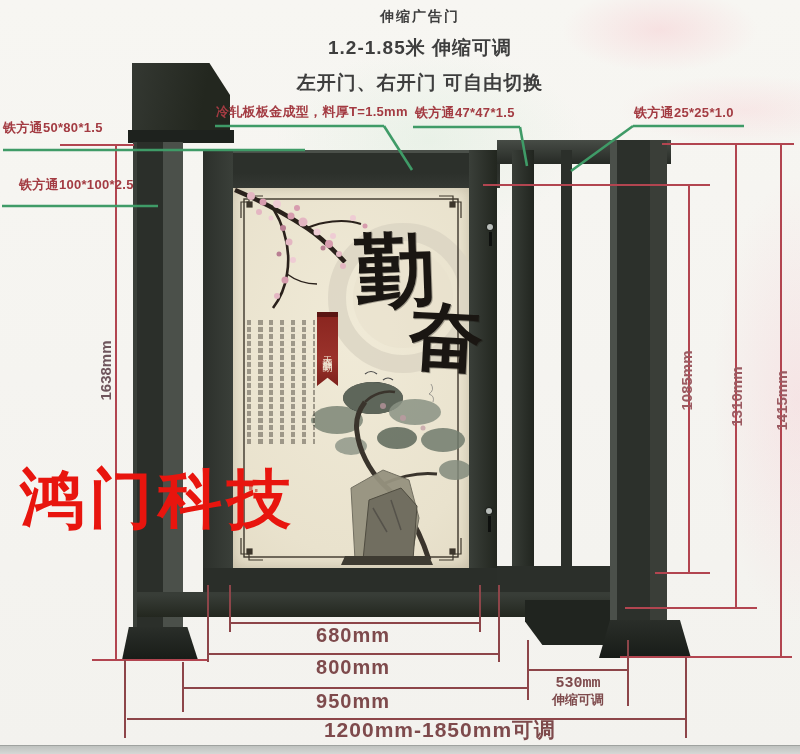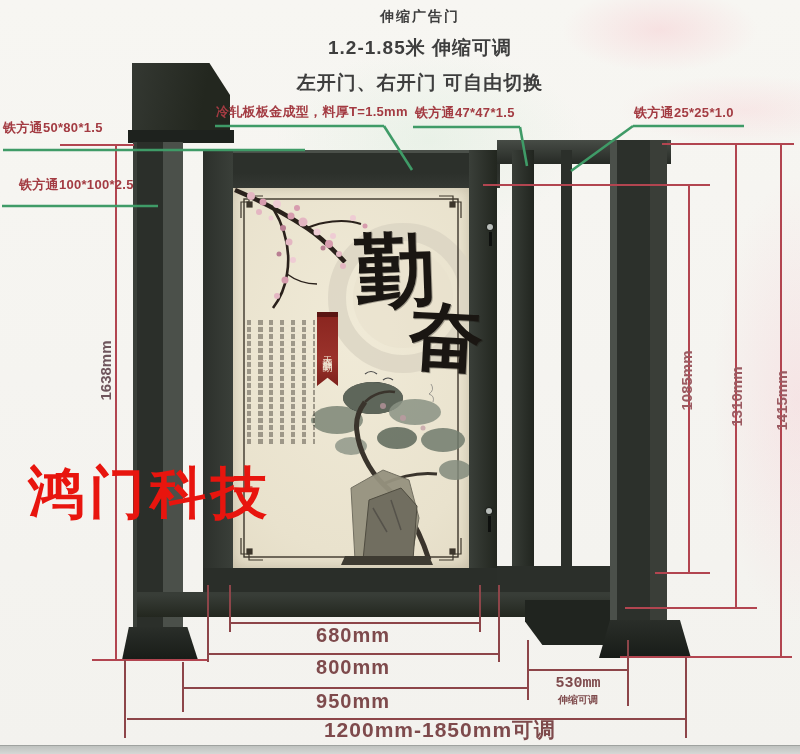--- a/index.html
+++ b/index.html
@@ -71,23 +71,23 @@
   .calli.c2{left:176px;top:112px;font-size:74px;transform:rotate(3deg);}
   
   .overlay{left:0;top:0;width:800px;height:754px;pointer-events:none;}
   
   .callout{font-size:13px;font-weight:700;color:#a33b42;letter-spacing:.3px;white-space:nowrap;}
   .vlabel{width:90px;text-align:center;font-size:15px;font-weight:700;transform:rotate(-90deg);white-space:nowrap;}
   .vlabel.grey{color:#6e555c;}
   .vlabel.rose{color:#9b5a61;}
   .dimlabel{width:110px;text-align:center;font-size:20px;font-weight:700;color:#7e4a4c;letter-spacing:1px;}
   .dimsmall{width:90px;text-align:center;font-size:15px;font-weight:700;color:#7e4a4c;line-height:17px;font-family:Liberation Mono, monospace;}
-  .dimsmall .note{font-size:10px;}
+  .dimsmall .note{font-size:13px;}
   .dimtotal{width:280px;text-align:center;font-size:21px;font-weight:700;color:#7e4a4c;letter-spacing:1px;}
-  .watermark{left:28px;top:456px;font-size:56px;font-weight:700;color:#e8150e;letter-spacing:5px;white-space:nowrap;}
+  .watermark{left:20px;top:456px;font-size:64px;font-weight:700;color:#e8150e;letter-spacing:5px;white-space:nowrap;}
   .floor{left:0;top:745px;width:800px;height:9px;border-top:1px solid #9fa29f;
     background:linear-gradient(#bfc2bf,#d8dad8);}
 </style>
 </head>
 <body>
 
 <div class="canvas">
 
   <div class="abs header">
     <div class="l1">伸缩广告门</div>

